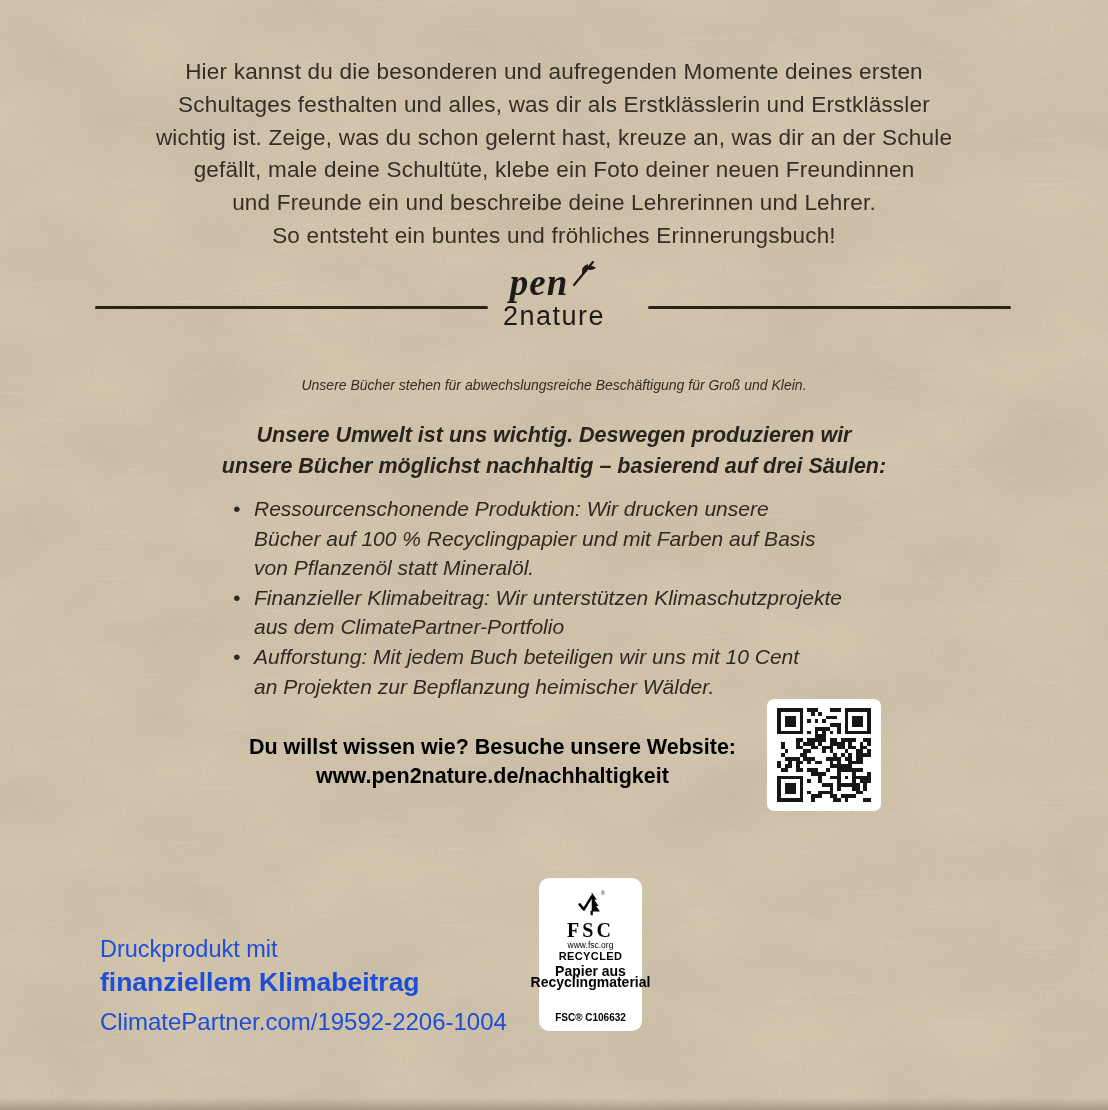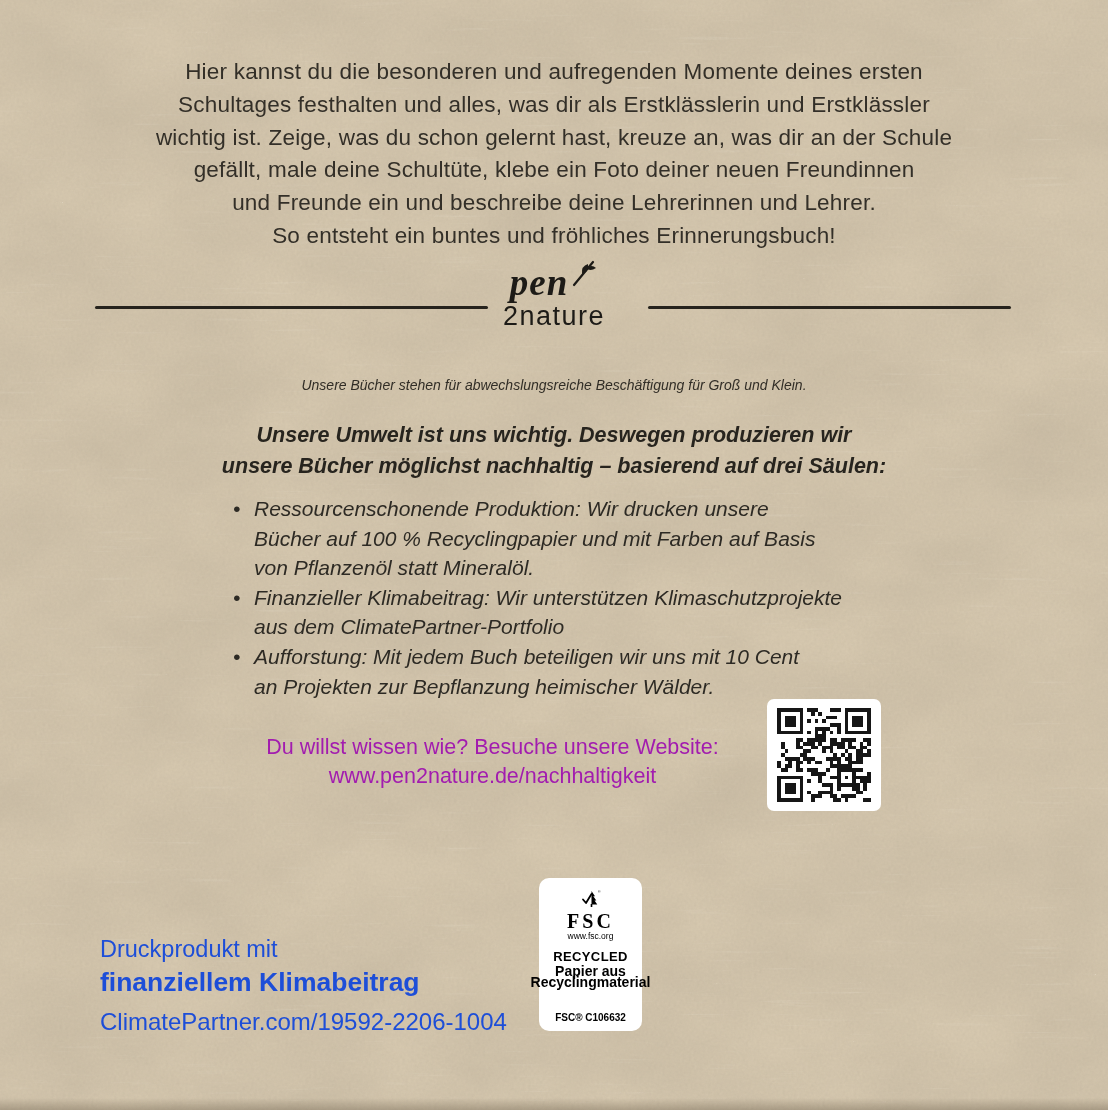--- a/index.html
+++ b/index.html
@@ -30,33 +30,33 @@
                  font-style:italic; font-weight:bold; font-size:21.5px; line-height:31px;
                  white-space:pre-line; color:#27241e; }
 
   .bullets { position:absolute; top:494px; left:233px; width:680px; list-style:none;
              font-style:italic; font-size:21px; line-height:29.6px; color:#2d2a24; }
   .bullet { display:flex; }
   .dot { width:21px; flex:0 0 21px; }
   .btext { white-space:pre-line; }
 
   .website { position:absolute; top:733px; left:0; width:985px; text-align:center;
-             font-weight:normal; font-size:21.5px; line-height:28.5px; color:#a21caf; }
+             font-weight:bold; font-size:21.5px; line-height:28.5px; color:#000000; }
 
   .qr-box { position:absolute; top:699px; left:767px; width:114px; height:112px;
             background:#ffffff; border-radius:7px; padding:9px; }
   .qr-box svg { display:block; width:96px; height:94px; shape-rendering:crispEdges; }
 
   .fsc { position:absolute; top:878px; left:539px; width:103px; height:153px; background:#ffffff;
          border-radius:10px; padding:10px 12px 8px; display:flex; flex-direction:column;
          align-items:center; color:#000; text-align:center; }
   .fsc-brand { font-family:"Liberation Serif", serif; font-weight:bold; font-size:20px;
                line-height:20px; letter-spacing:3px; margin-top:2px; }
   .fsc-url  { font-size:8.5px; line-height:10px; }
-  .fsc-type { font-size:13px; font-weight:bold; letter-spacing:0.4px; margin-top:9px; line-height:13px; }
+  .fsc-type { font-size:11px; font-weight:bold; letter-spacing:0.4px; margin-top:0; line-height:13px; }
   .fsc-mat  { font-size:14px; font-weight:bold; line-height:10.5px; margin-top:3px; }
   .fsc-lic  { font-size:10px; font-weight:bold; margin-top:25px; }
 
   .climate { position:absolute; left:100px; top:934px; color:#1d4ed8; }
   .cl1 { font-size:23.5px; line-height:31px; }
   .cl2 { font-size:26.5px; line-height:35px; font-weight:bold; }
   .cl3 { font-size:24px; line-height:26px; margin-top:9px; }
 
   .bottom-shade { position:absolute; left:0; right:0; bottom:0; height:12px; z-index:3;
                   background:linear-gradient(to bottom, rgba(70,58,40,0), rgba(70,58,40,0.28)); }

